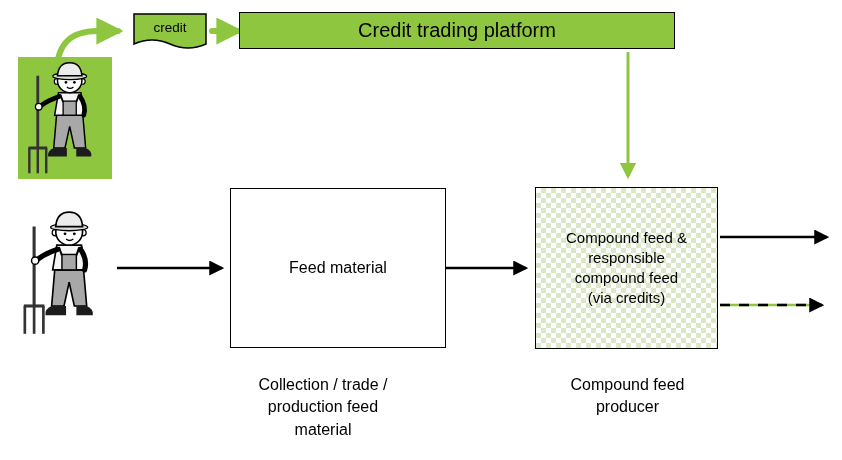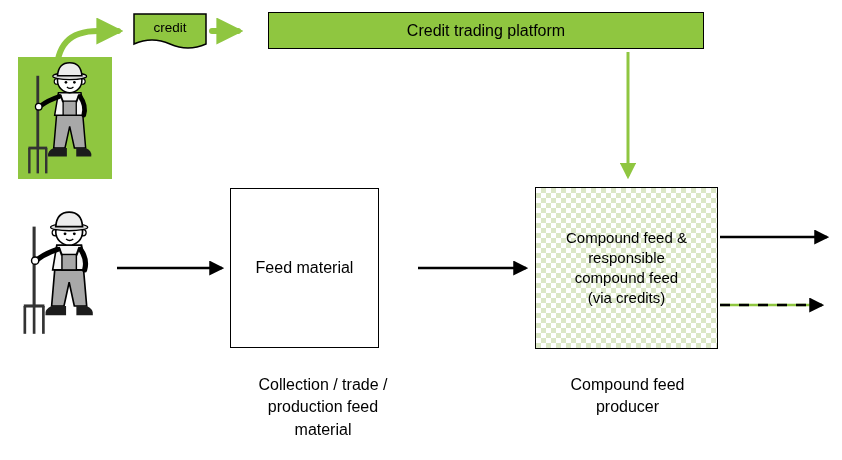--- a/index.html
+++ b/index.html
@@ -1,33 +1,33 @@
 <!DOCTYPE html>
 <html style="--green: #8fc640; --pattern-green: #dbe7c6; --ink: #000000;"><head>
 <meta charset="utf-8">
 <style>
   html,body { margin:0; padding:0; background:#fff; }
   .canvas {
     position:relative; width:842px; height:460px; background:#fff;
-    font-family:"Liberation Sans", sans-serif; color:#000; overflow:hidden;
+    font-family:"Liberation Sans", sans-serif; color:#000; overflow:hidden;border-radius:9px;
   }
   .overlay { position:absolute; left:0; top:0; width:842px; height:460px; pointer-events:none; }
 
   .green-arrow   { stroke:var(--green,#8fc640); stroke-width:6; fill:none; stroke-linecap:round; }
   .green-arrow-thin { stroke:var(--green,#8fc640); stroke-width:3; fill:none; }
   .black-arrow   { stroke:var(--ink,#000); stroke-width:2.5; fill:none; }
   .green-under   { stroke:var(--green,#8fc640); stroke-width:2.5; fill:none; }
   .black-dashed  { stroke:var(--ink,#000); stroke-width:2.5; fill:none; stroke-dasharray:10 9; }
   .note-shape    { fill:var(--green,#8fc640); stroke:#000; stroke-width:1.5; }
 
   .box { position:absolute; display:flex; align-items:center; justify-content:center;
          text-align:center; border:1.6px solid #000; box-sizing:border-box; }
-  .platform { left:268px; top:12px; width:436px; height:37px;
-              background:var(--green,#8fc640); font-size:16px; }
-  .feed { left:230px; top:188px; width:149px; height:160px; background:#fff; font-size:16px; }
+  .platform { left:239px; top:12px; width:436px; height:37px;
+              background:var(--green,#8fc640); font-size:20px; }
+  .feed { left:230px; top:188px; width:216px; height:160px; background:#fff; font-size:16px; }
   .compound { left:535px; top:187px; width:183px; height:162px; font-size:15px; line-height:1.35;
               background-color:#fff;
               background-image:
                 linear-gradient(45deg,  var(--pattern-green,#dbe7c6) 25%, transparent 25%),
                 linear-gradient(-45deg, var(--pattern-green,#dbe7c6) 25%, transparent 25%),
                 linear-gradient(45deg,  transparent 75%, var(--pattern-green,#dbe7c6) 75%),
                 linear-gradient(-45deg, transparent 75%, var(--pattern-green,#dbe7c6) 75%);
               background-size:10px 10px;
               background-position:0 0, 0 5px, 5px -5px, -5px 0; }
   .pre { white-space:pre-line; }

